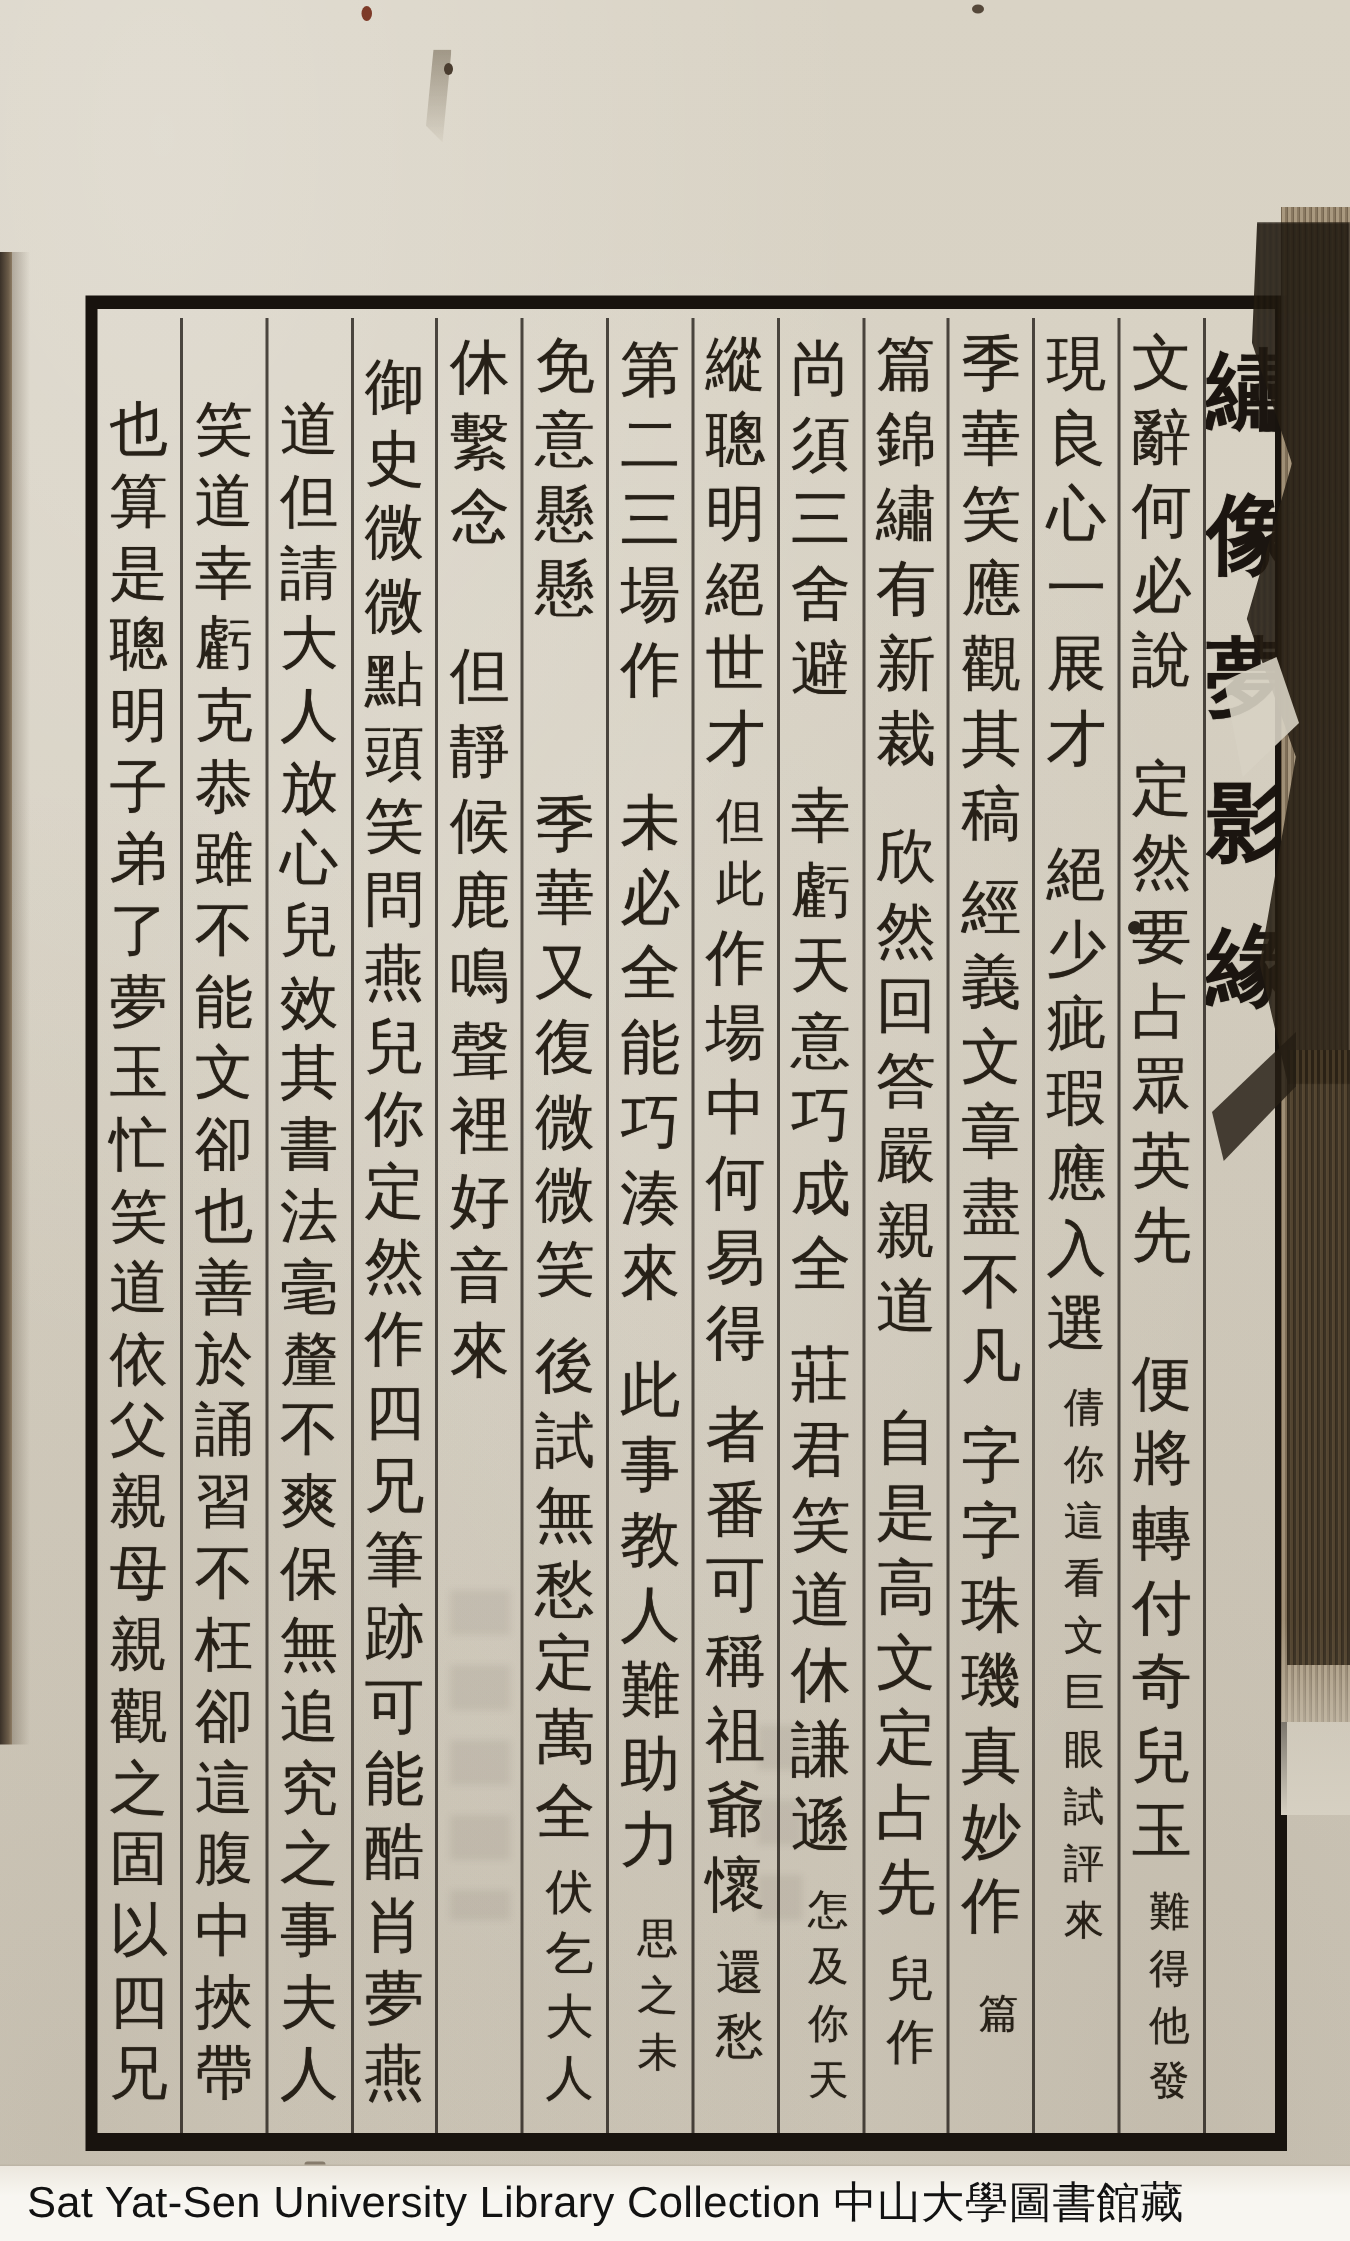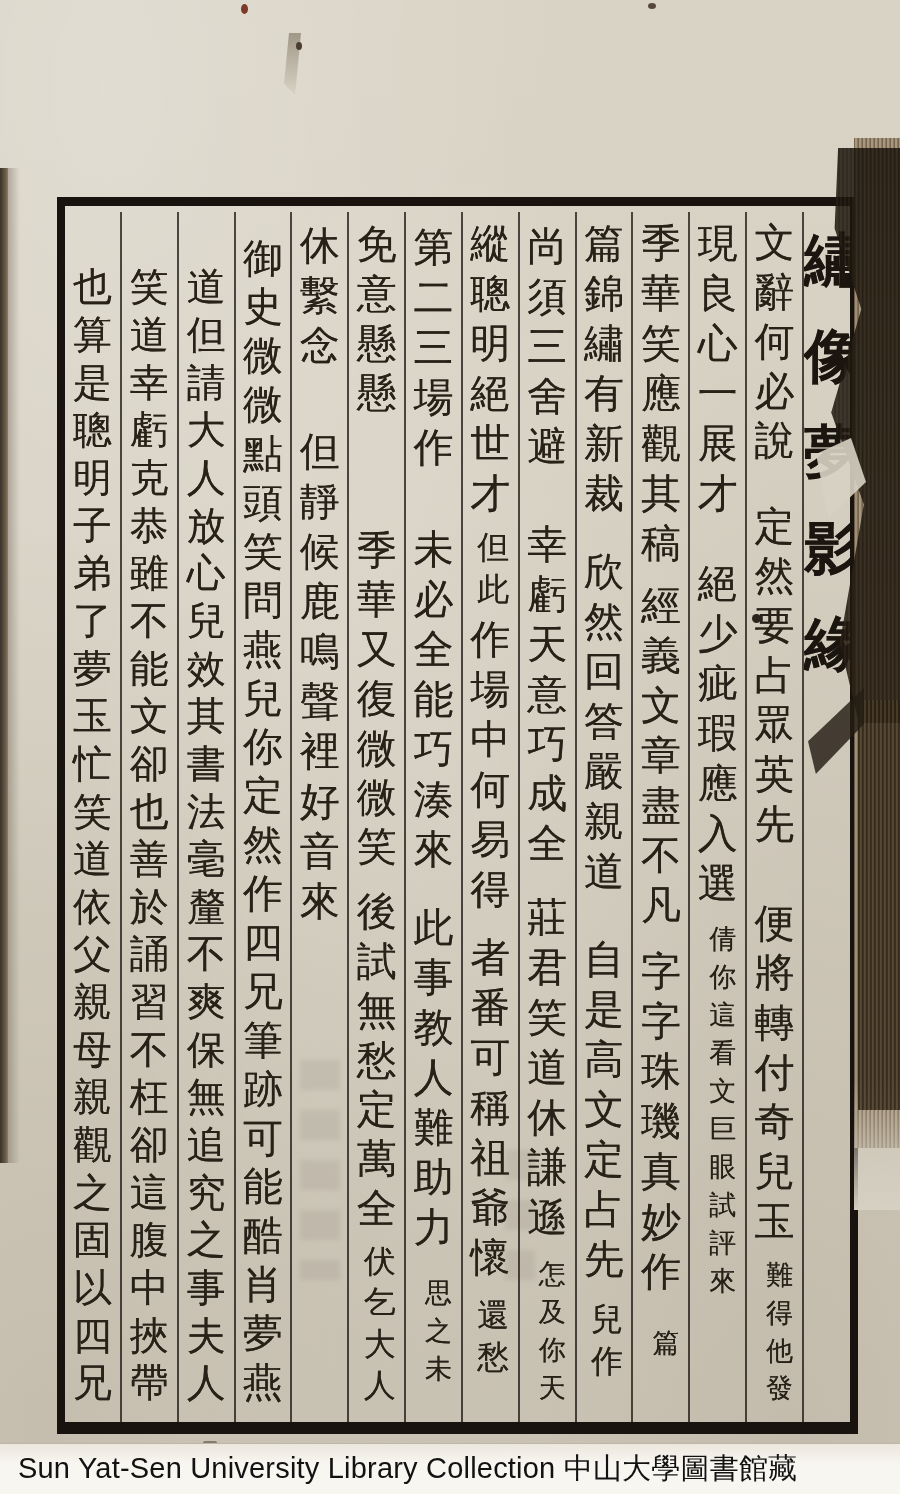--- a/index.html
+++ b/index.html
@@ -490,16 +490,16 @@
   </div>
 
   <div class="edge-right"></div>
   <div class="edge-right-fade"></div>
   <div class="smudge-top"></div>
   <div class="smudge-notch"></div>
   <div class="smudge-mid"></div>
   <div class="smudge-wedge"></div>
 
   <div class="caption-bar">
-    <div class="caption-text">Sun Yat-Sen University Library Collection 中山大學圖書館藏</div>
+    <div class="caption-text">Sat Yat-Sen University Library Collection 中山大學圖書館藏</div>
   </div>
 
 </div>
 
 </body></html>

